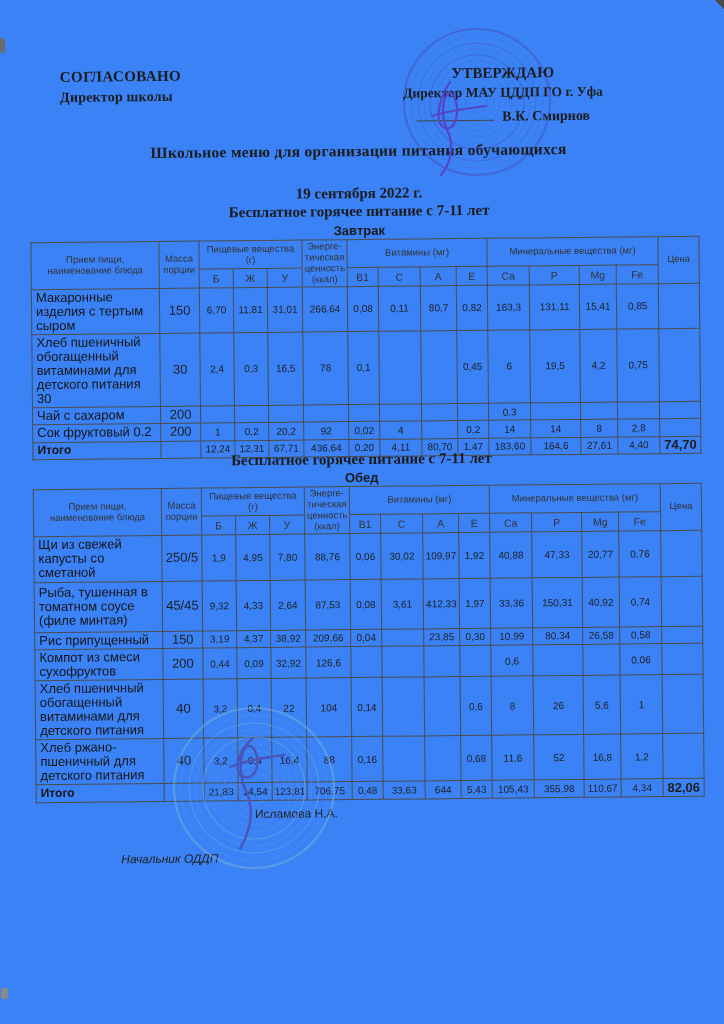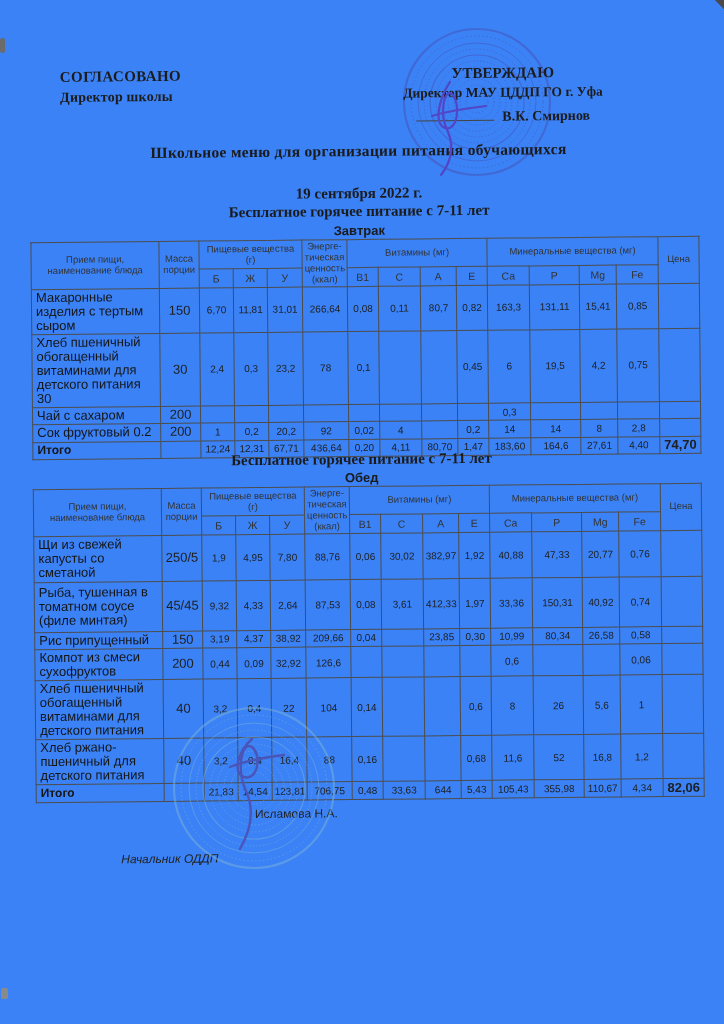--- a/index.html
+++ b/index.html
@@ -178,21 +178,21 @@
             <td>131,11</td>
             <td>15,41</td>
             <td>0,85</td>
             <td></td>
           </tr>
           <tr>
             <td class="dish">Хлеб пшеничный обогащенный витаминами для детского питания 30</td>
             <td class="mass">30</td>
             <td>2,4</td>
             <td>0,3</td>
-            <td>23,2</td>
+            <td>16,5</td>
             <td>78</td>
             <td>0,1</td>
             <td></td>
             <td></td>
             <td>0,45</td>
             <td>6</td>
             <td>19,5</td>
             <td>4,2</td>
             <td>0,75</td>
             <td></td>
@@ -299,21 +299,21 @@
       <tbody id="lunch-body">
           <tr>
             <td class="dish">Щи из свежей капусты со сметаной</td>
             <td class="mass">250/5</td>
             <td>1,9</td>
             <td>4,95</td>
             <td>7,80</td>
             <td>88,76</td>
             <td>0,06</td>
             <td>30,02</td>
-            <td>382,97</td>
+            <td>109,97</td>
             <td>1,92</td>
             <td>40,88</td>
             <td>47,33</td>
             <td>20,77</td>
             <td>0,76</td>
             <td></td>
           </tr>
           <tr>
             <td class="dish">Рыба, тушенная в томатном соусе (филе минтая)</td>
             <td class="mass">45/45</td>

